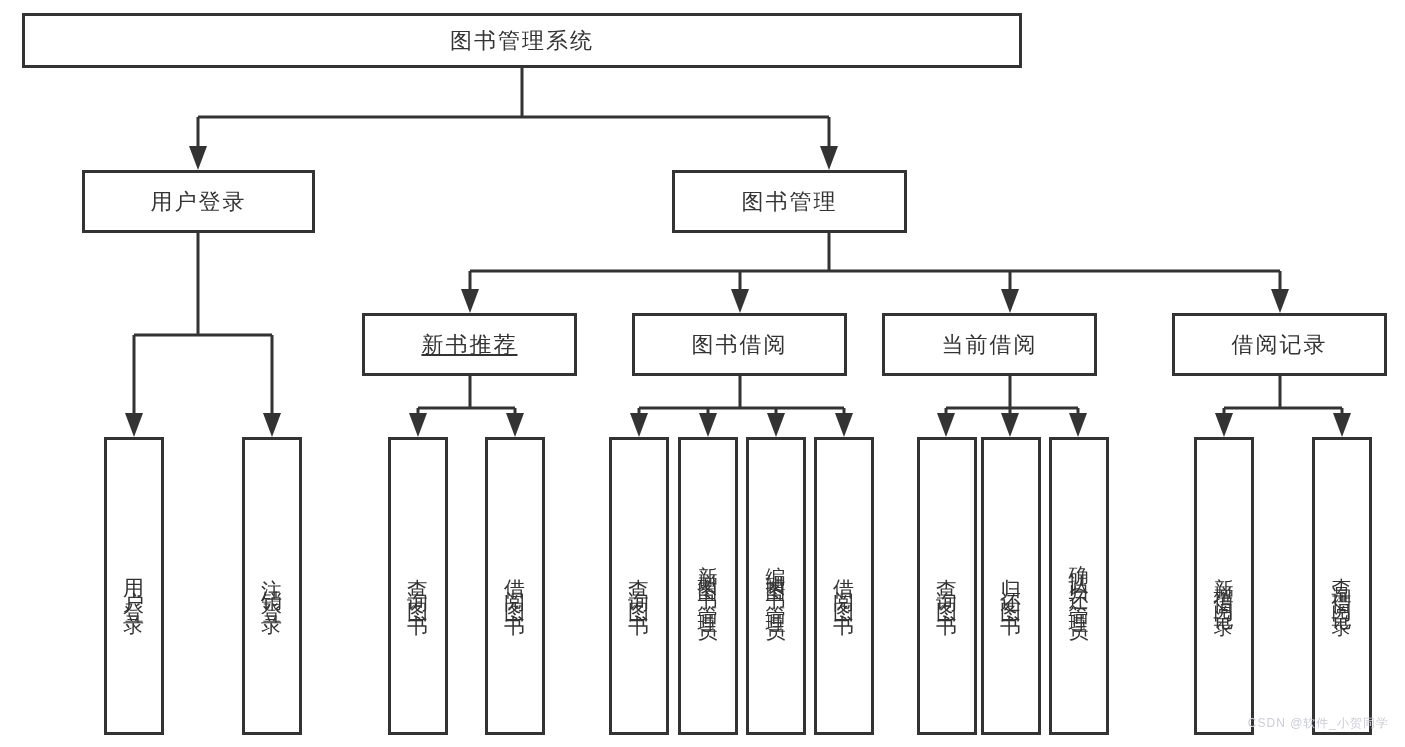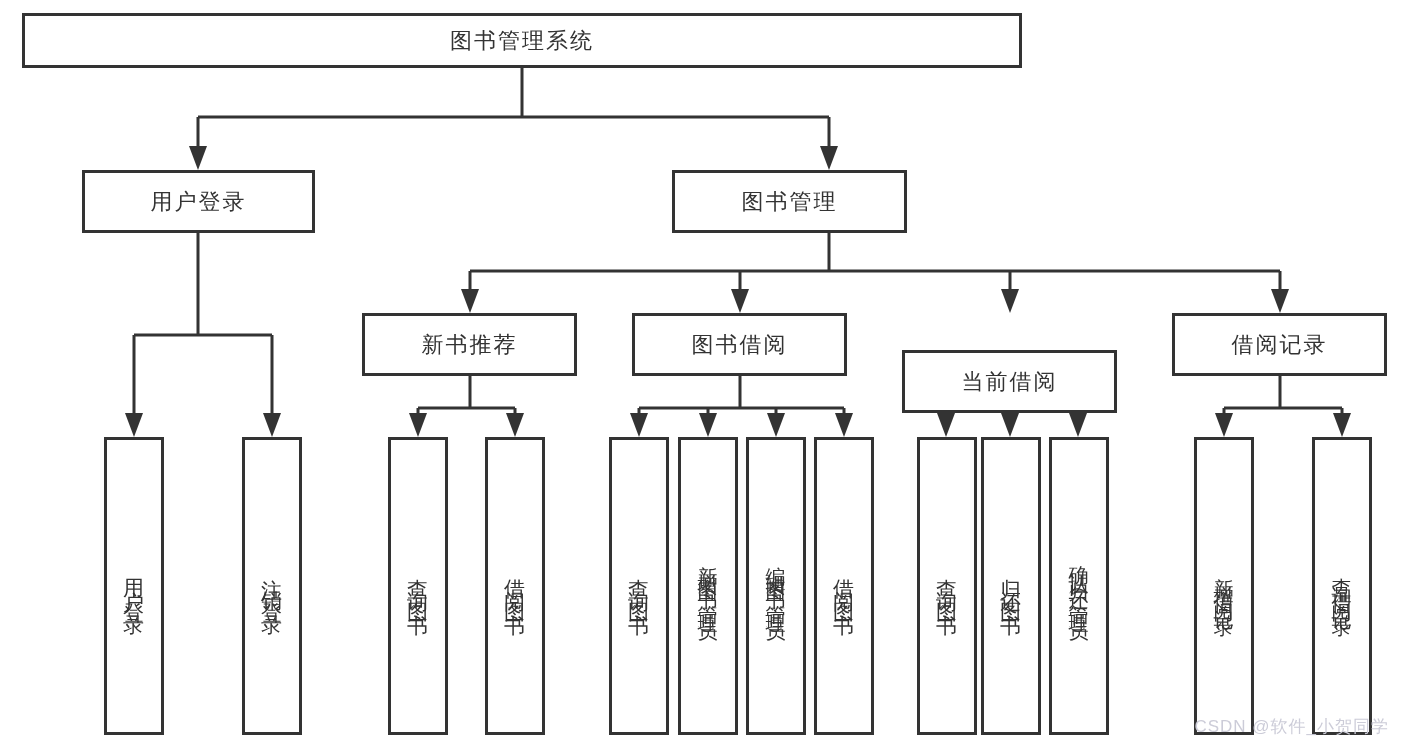--- a/index.html
+++ b/index.html
@@ -32,23 +32,23 @@
     font-size: 22px;
     letter-spacing: 2px;
     color: #333333;
     white-space: nowrap;
   }
   .root-box   { left: 22px;  top: 13px;  width: 1000px; height: 55px; }
   .l2-box     { top: 170px; height: 63px; }
   .box-user-login { left: 82px;  width: 233px; }
   .box-book-mgmt  { left: 672px; width: 235px; }
   .l3-box     { top: 313px; height: 63px; width: 215px; }
-  .box-new-rec  { left: 362px; }
+  .box-new-rec  { left: 362px; text-decoration: underline; }
   .box-borrow   { left: 632px; text-align: center; }
-  .box-current  { left: 902px; margin-top: 37px; }
+  .box-current  { left: 882px; }
   .box-records  { left: 1172px; }
   .leaf-box   { top: 437px; height: 298px; width: 60px; }
   .leaf-1  { left: 104px; }
   .leaf-2  { left: 242px; }
   .leaf-3  { left: 388px; }
   .leaf-4  { left: 485px; }
   .leaf-5  { left: 609px; }
   .leaf-6  { left: 678px; }
   .leaf-7  { left: 746px; }
   .leaf-8  { left: 814px; }
@@ -68,21 +68,21 @@
   }
   .v-label.long {
     font-size: 20px;
     letter-spacing: 8px;
   }
   .watermark {
     position: absolute;
     right: 16px;
     top: 715px;
     z-index: 3;
-    font-size: 17px;
+    font-size: 12px;
     letter-spacing: 1px;
     color: #ccccd8;
     white-space: nowrap;
   }
 </style>
 </head>
 <body>
 
 <div id="canvas">
 

